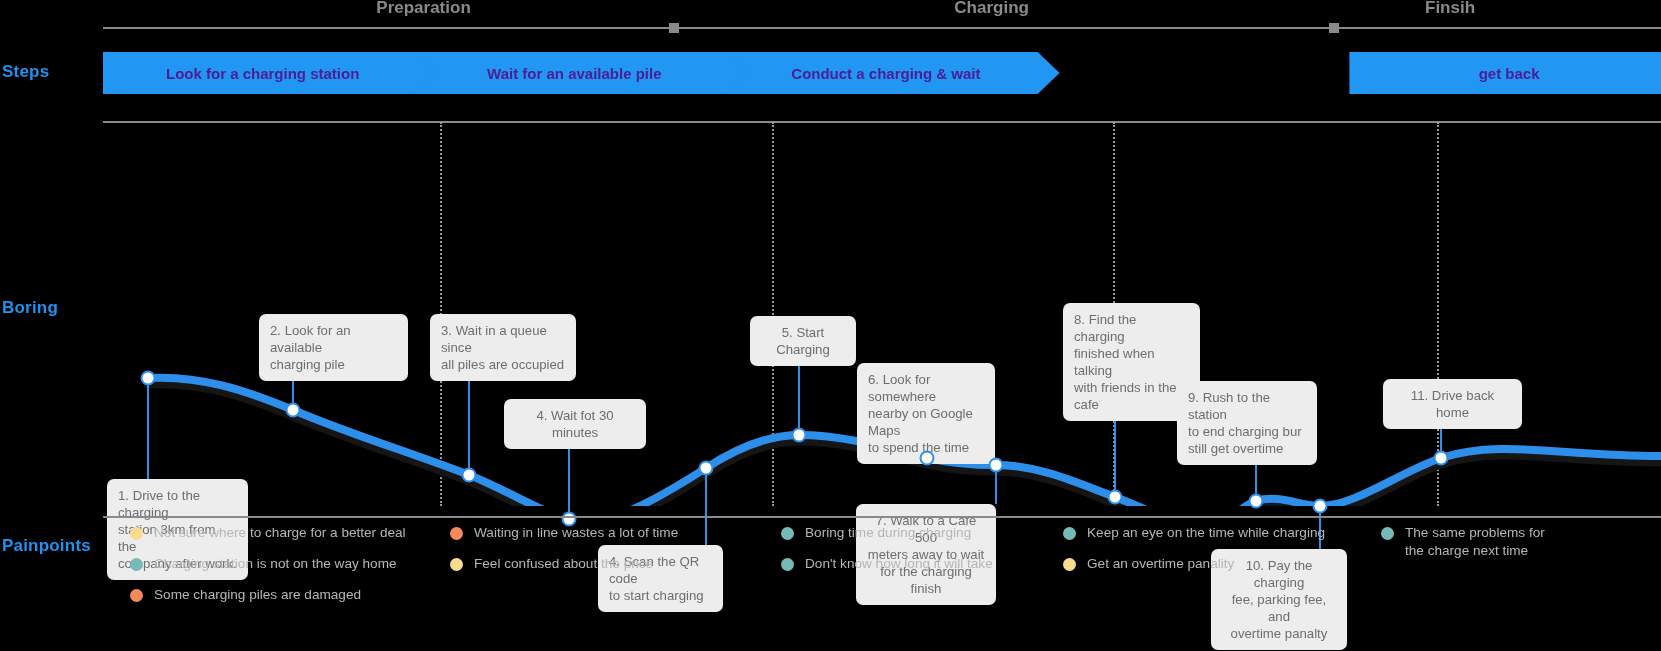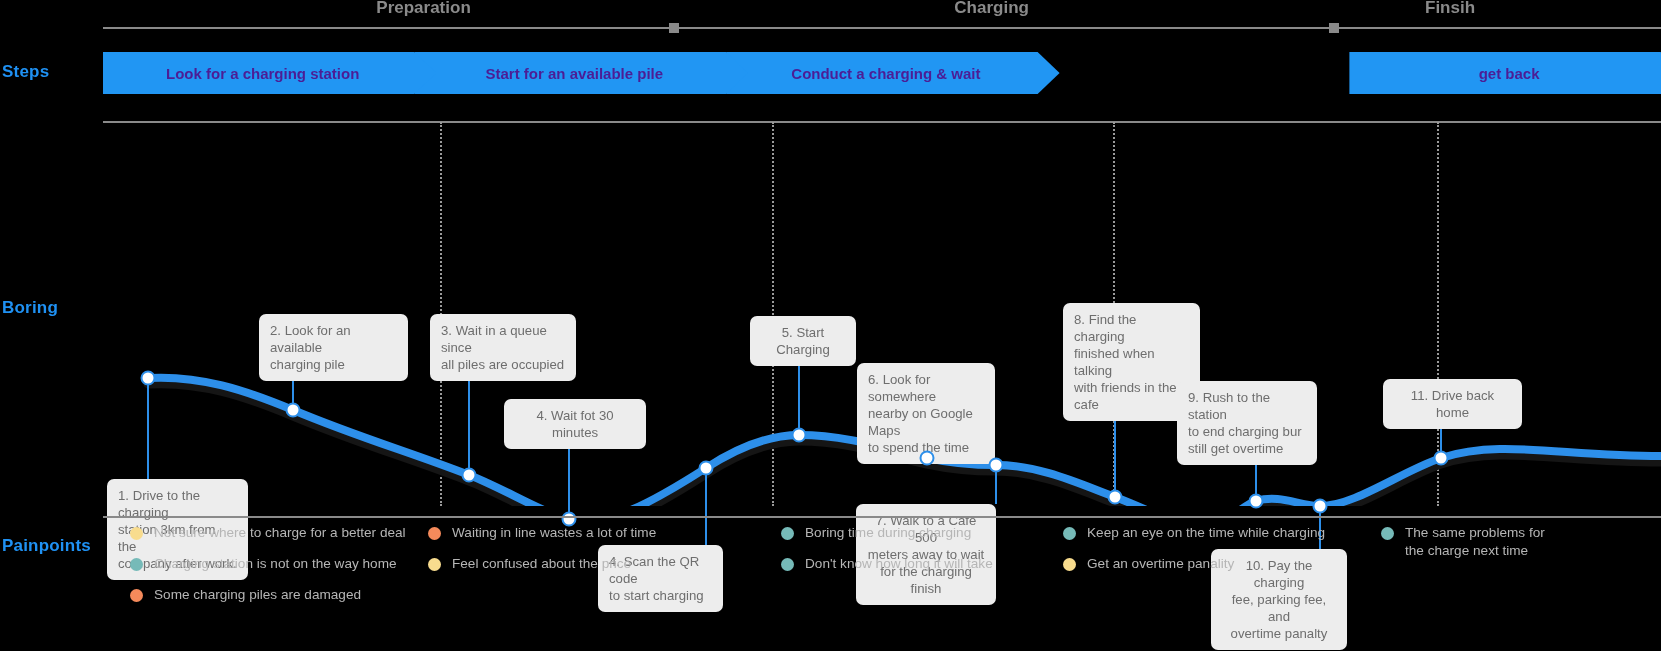--- a/index.html
+++ b/index.html
@@ -168,21 +168,21 @@
   <div id="phase-ticks">
       <div class="phase-tick" style="left: 40.6%;"></div>
       <div class="phase-tick" style="left: 80.3%;"></div>
     </div>
 
   <div id="steps-band">
       <div class="step-chevron first" style="left: 0%; width: 21.4%; z-index: 10;">
         <span>Look for a charging station</span>
       </div>
       <div class="step-chevron" style="left: 20%; width: 21.4%; z-index: 9;">
-        <span>Start for an available pile</span>
+        <span>Wait for an available pile</span>
       </div>
       <div class="step-chevron" style="left: 40%; width: 21.4%; z-index: 8;">
         <span>Conduct a charging &amp; wait</span>
       </div>
       <div class="step-chevron" style="left: 80%; width: 21.4%; z-index: 6;">
         <span>get back</span>
       </div>
     </div>
   <div id="steps-underline"></div>
 
@@ -261,21 +261,21 @@
         </div>
         <div class="pain-item">
           <span class="pain-dot" style="background: rgb(118, 186, 184);"></span>
           <span class="pain-text">Charging station is not on the way home</span>
         </div>
         <div class="pain-item">
           <span class="pain-dot" style="background: rgb(245, 138, 91);"></span>
           <span class="pain-text">Some charging piles are damaged</span>
         </div>
       </div>
-      <div class="pain-col" style="left: 428px;">
+      <div class="pain-col" style="left: 450px;">
         <div class="pain-item">
           <span class="pain-dot" style="background: rgb(245, 138, 91);"></span>
           <span class="pain-text">Waiting in line wastes a lot of time</span>
         </div>
         <div class="pain-item">
           <span class="pain-dot" style="background: rgb(248, 220, 142);"></span>
           <span class="pain-text">Feel confused about the price</span>
         </div>
       </div>
       <div class="pain-col" style="left: 781px;">

